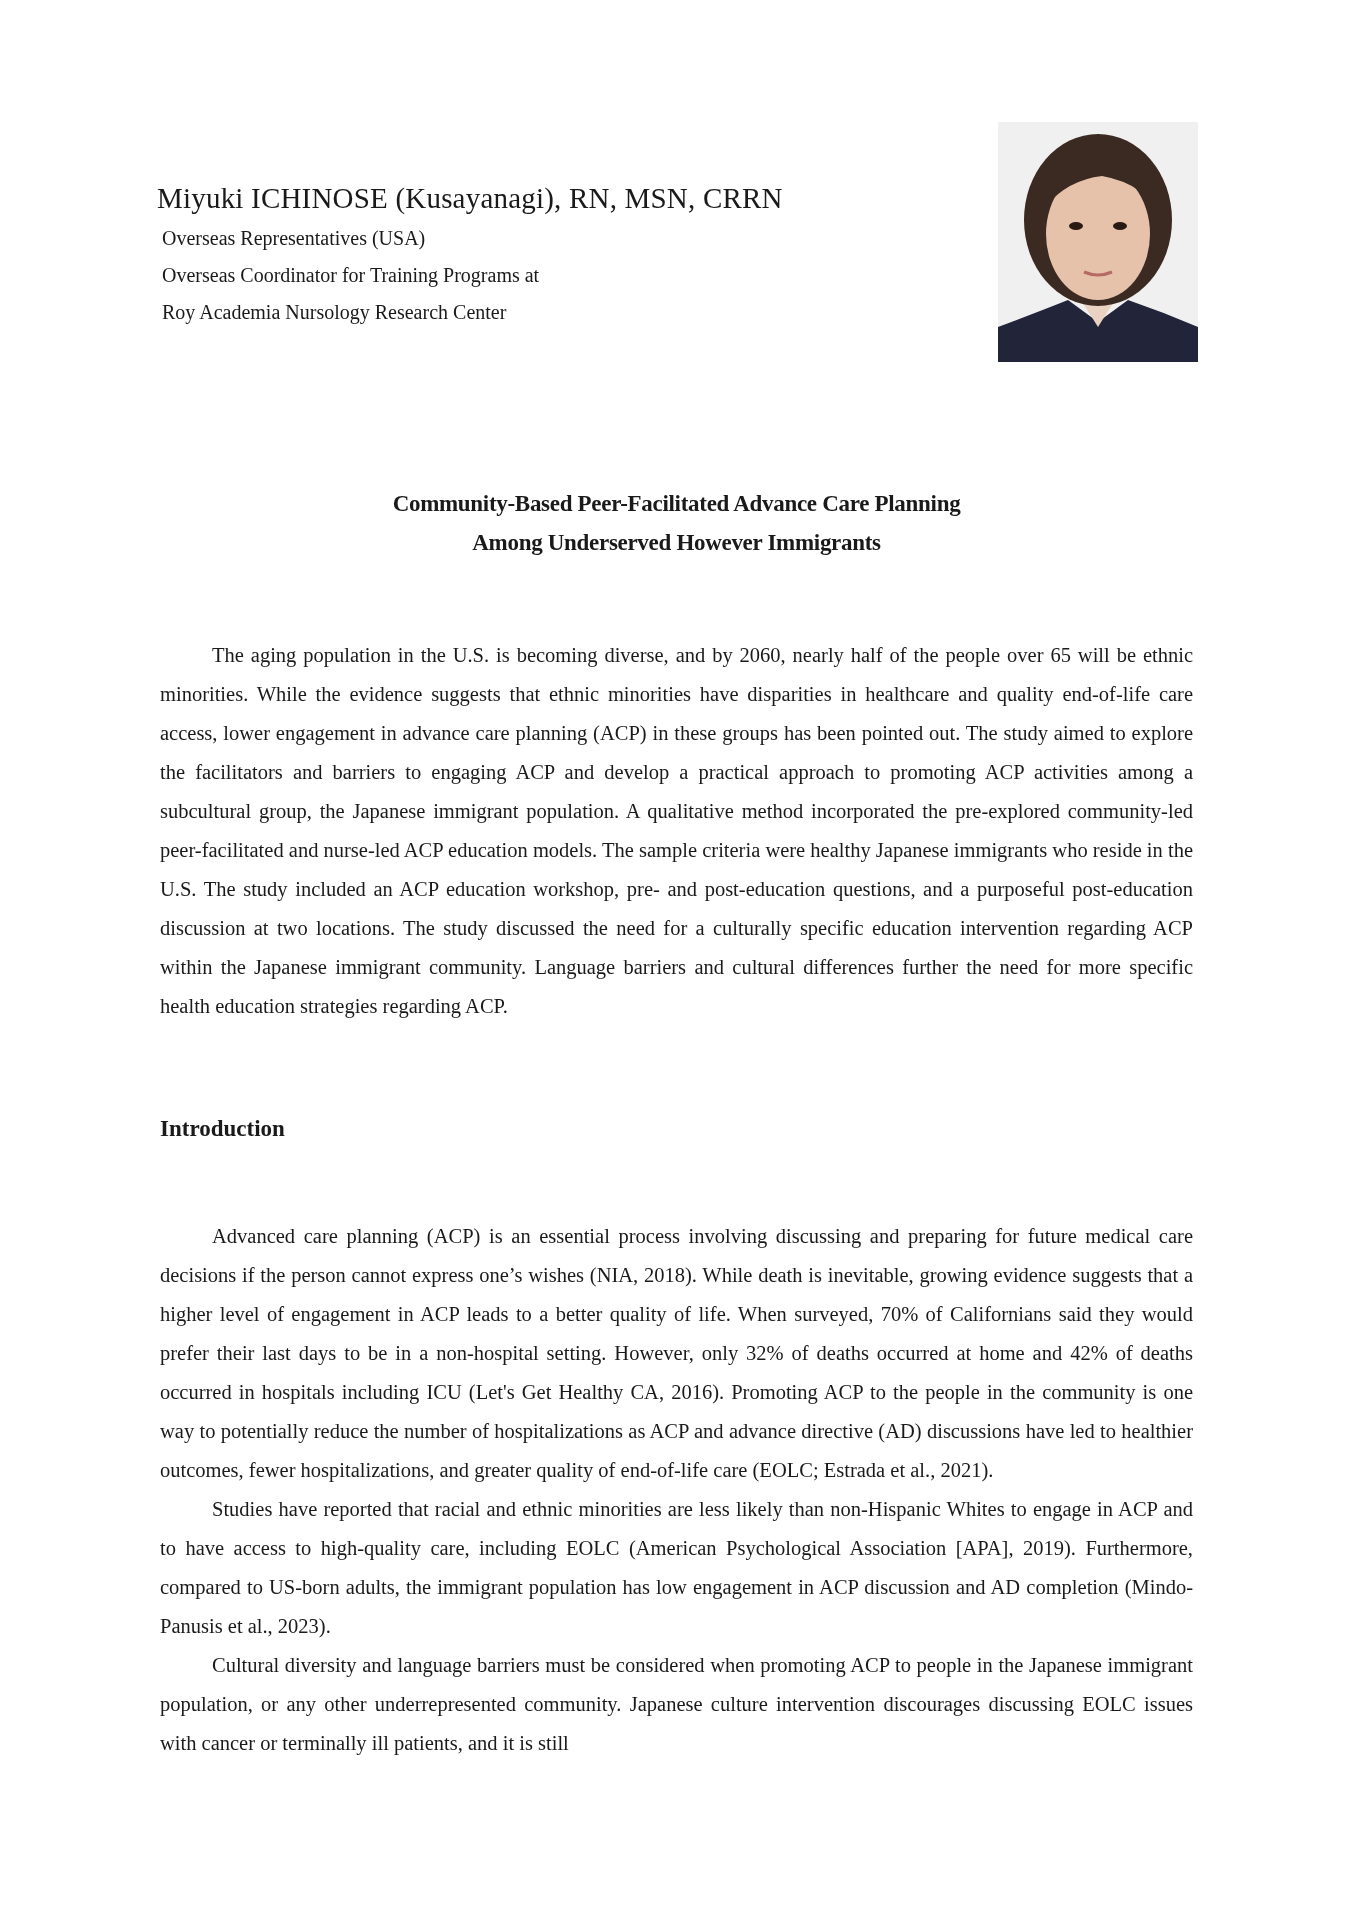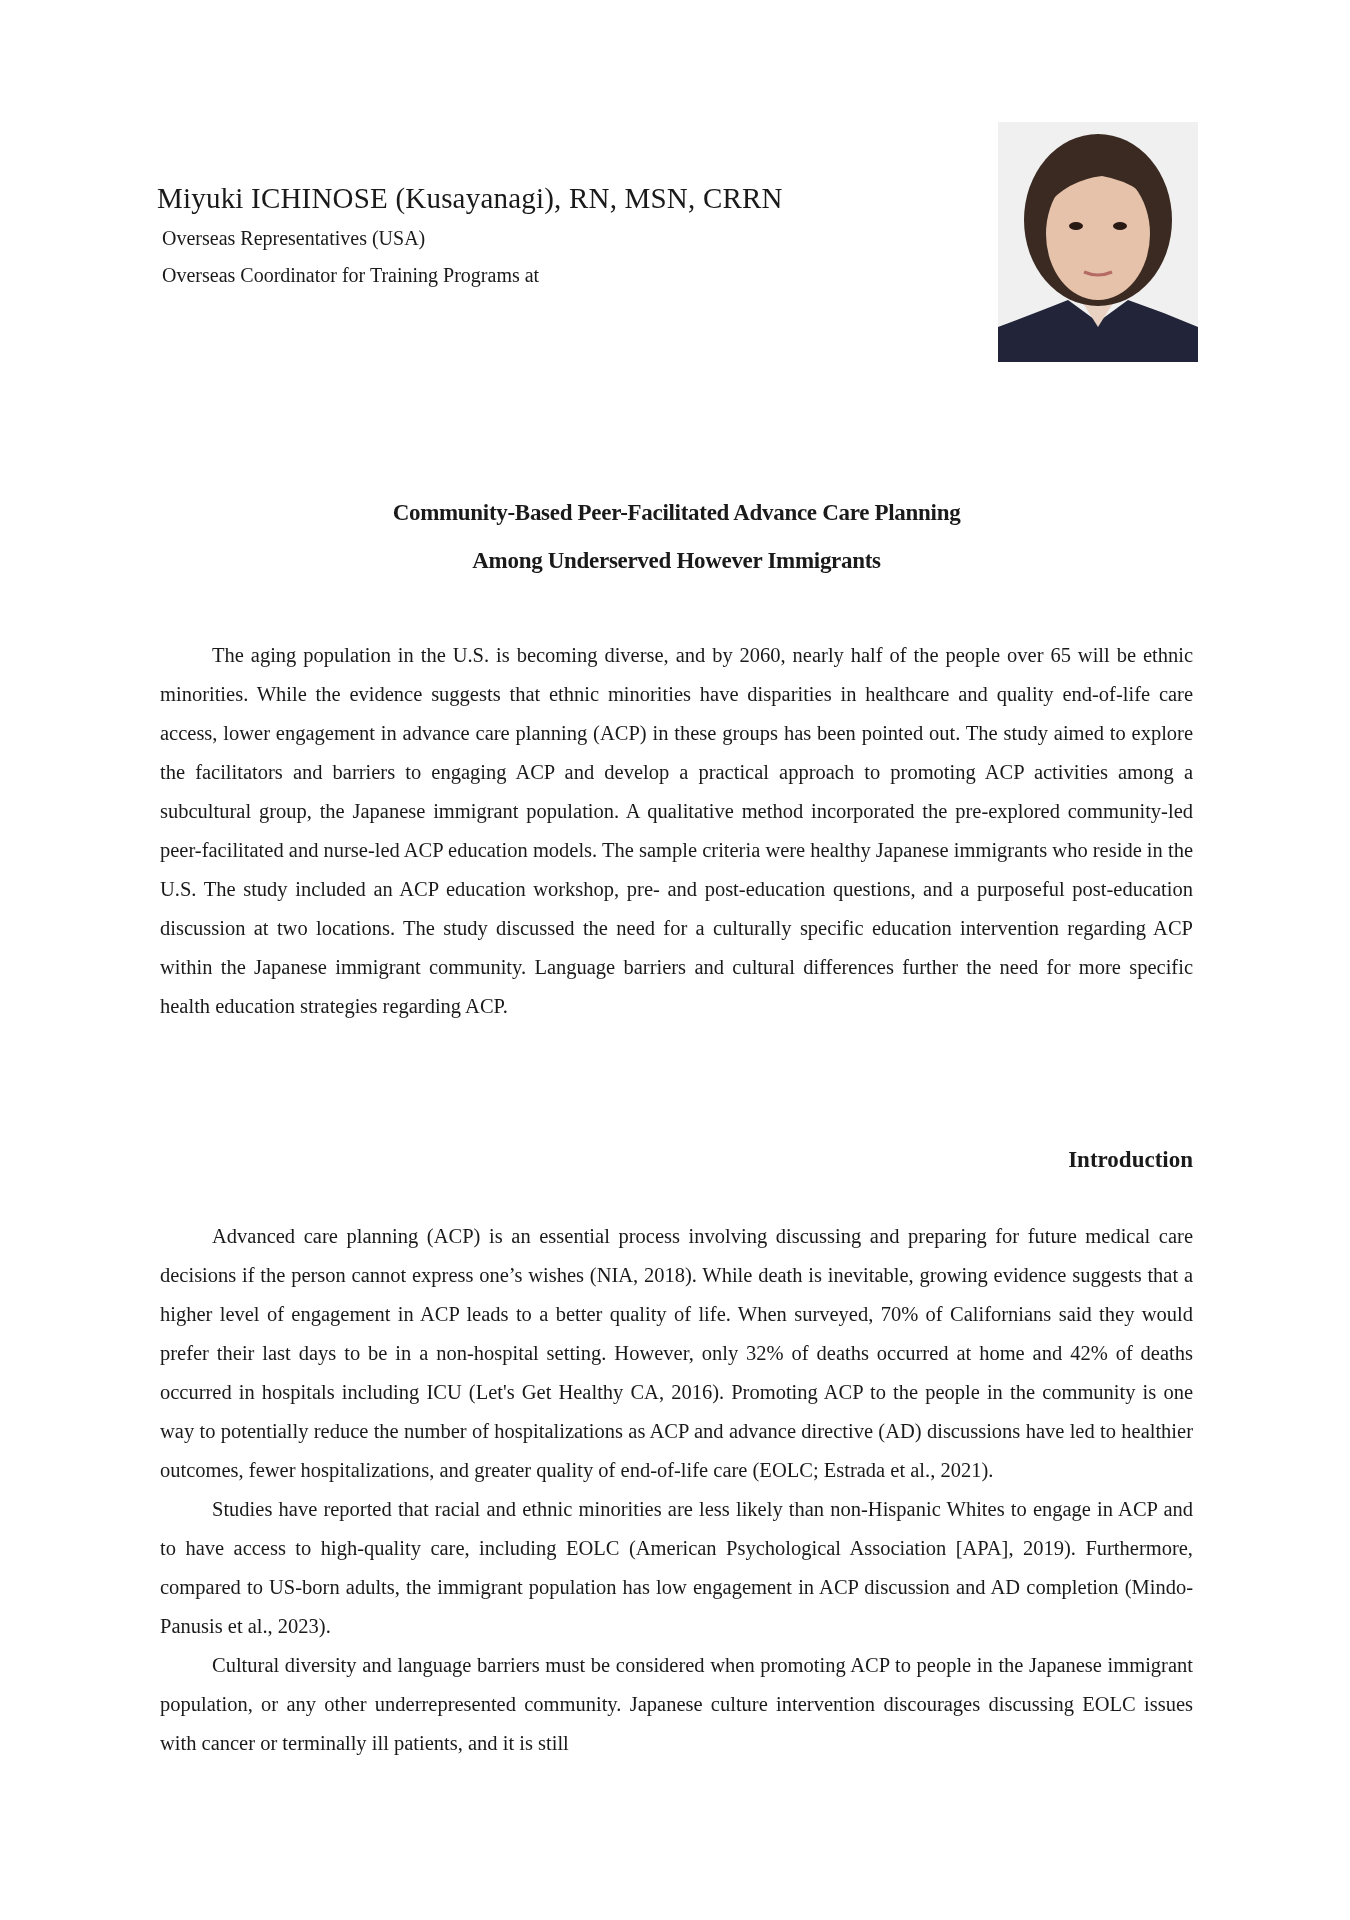--- a/index.html
+++ b/index.html
@@ -14,42 +14,43 @@
     .author-name { font-size: 29px; line-height: 36px; margin: 0 0 6px 0; font-weight: normal; letter-spacing: 0.2px; }
     .author-line { font-size: 20px; line-height: 32px; margin: 5px; }
 
     .photo {
       position: absolute; left: 998px; top: 122px; width: 200px; height: 240px;
       background: #efefef; overflow: hidden;
     }
     .photo svg { display: block; width: 100%; height: 100%; }
 
     .title-block { position: absolute; left: 160px; top: 484px; width: 1033px; text-align: center; }
-    .title-line { font-size: 23px; line-height: 39px; font-weight: bold; margin: 9px; letter-spacing: -0.3px; }
+    .title-line { font-size: 23px; line-height: 39px; font-weight: bold; margin: 0; letter-spacing: -0.3px; }
 
     .section { position: absolute; left: 160px; width: 1033px; margin-top: 36px; }
     .abstract { top: 600px; }
-    .intro-heading-wrap { top: 1106px; text-align: right; }
+    .intro-heading-wrap { top: 1075px; text-align: left; }
     .intro-heading { font-size: 23px; font-weight: bold; line-height: 36px; margin: 0; }
     .intro { top: 1181px; }
 
     .para {
       font-size: 20.5px; line-height: 39px; margin: 0;
       text-align: justify; text-indent: 52px;
     }
   </style>
 </head>
 <body>
 
 <div class="page">
 
   <div class="author-block">
     <h2 class="author-name">Miyuki ICHINOSE (Kusayanagi), RN, MSN, CRRN</h2>
     <p class="author-line">Overseas Representatives (USA)</p>
     <p class="author-line">Overseas Coordinator for Training Programs at</p>
+    <p class="author-line">Roy Academia Nursology Research Center</p>
   </div>
 
   <div class="photo" title="Portrait photo of the author">
     <svg viewBox="0 0 200 240" xmlns="http://www.w3.org/2000/svg">
       <rect x="0" y="0" width="200" height="240" fill="#f0f0f0"></rect>
 
       <path d="M0 240 L0 205 Q40 190 70 178 L100 200 L130 178 Q165 190 200 205 L200 240 Z" fill="#22253a"></path>
 
       <path d="M78 170 L100 205 L122 170 Z" fill="#e9d2c2"></path>
 

